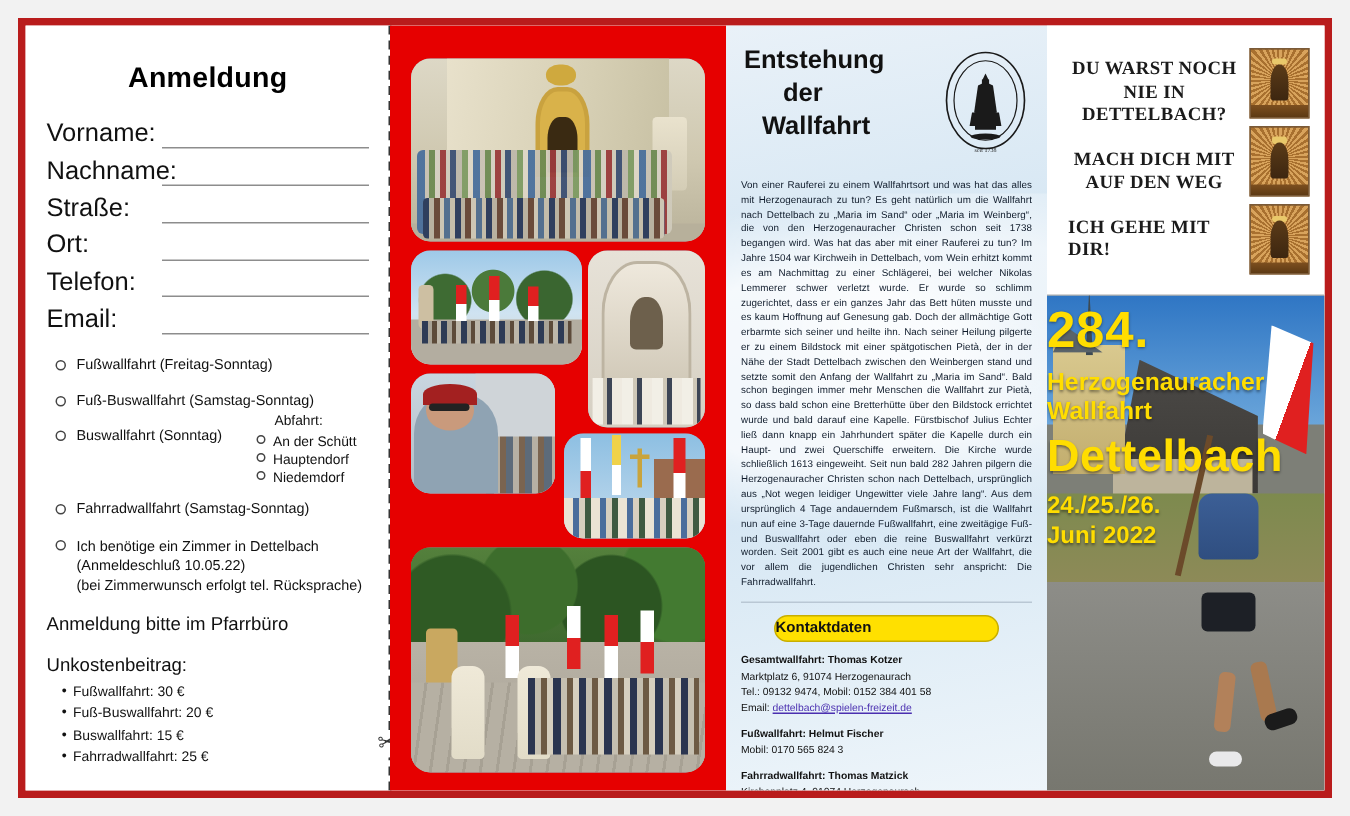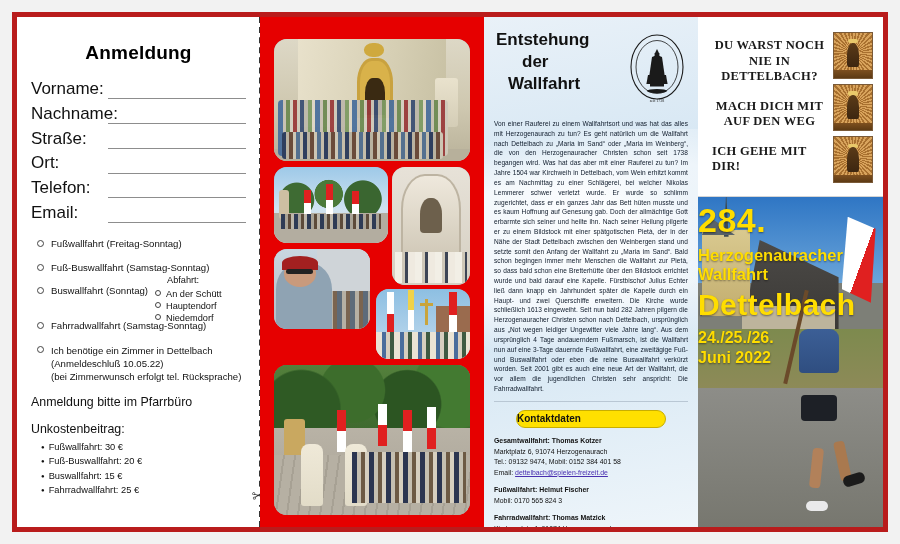--- a/index.html
+++ b/index.html
@@ -78,21 +78,21 @@
     width: 7px; height: 7px;
     border: 1px solid #444;
     border-radius: 50%;
     margin: 2px 7px 0 6px;
     background: #fff;
   }
   .opt-text { flex: 1 1 auto; }
   .bus-row { position: relative; }
   .abfahrt {
     position: absolute;
-    left: 124px; top: -11px;
+    left: 140px; top: -11px;
     font-size: 9.2px;
     line-height: 1.34;
     color: #111;
   }
   .abfahrt .hd { font-weight: normal; margin-bottom: 1px; margin-left: 12px; }
   .abfahrt .sub { display: flex; align-items: flex-start; }
   .abfahrt .sub .radio { margin: 2px 5px 0 0; width: 6px; height: 6px; }
   .opt-note { font-size: 9.6px; line-height: 1.36; }
 
   .anm-sub {
@@ -481,21 +481,21 @@
               <span class="radio"></span>
               <span>Hauptendorf</span>
             </div>
             <div class="sub">
               <span class="radio"></span>
               <span>Niedemdorf</span>
             </div>
           </div>
         </div>
 
-        <div class="opt" style="margin-top:22px">
+        <div class="opt" style="margin-top:36px">
           <span class="radio"></span>
           <span class="opt-text">Fahrradwallfahrt (Samstag-Sonntag)</span>
         </div>
 
         <div class="opt">
           <span class="radio"></span>
           <span class="opt-text opt-note">
             <span>Ich benötige ein Zimmer in Dettelbach</span><br>
             <span>(Anmeldeschluß 10.05.22)</span><br>
             <span>(bei Zimmerwunsch erfolgt tel. Rücksprache)</span>

